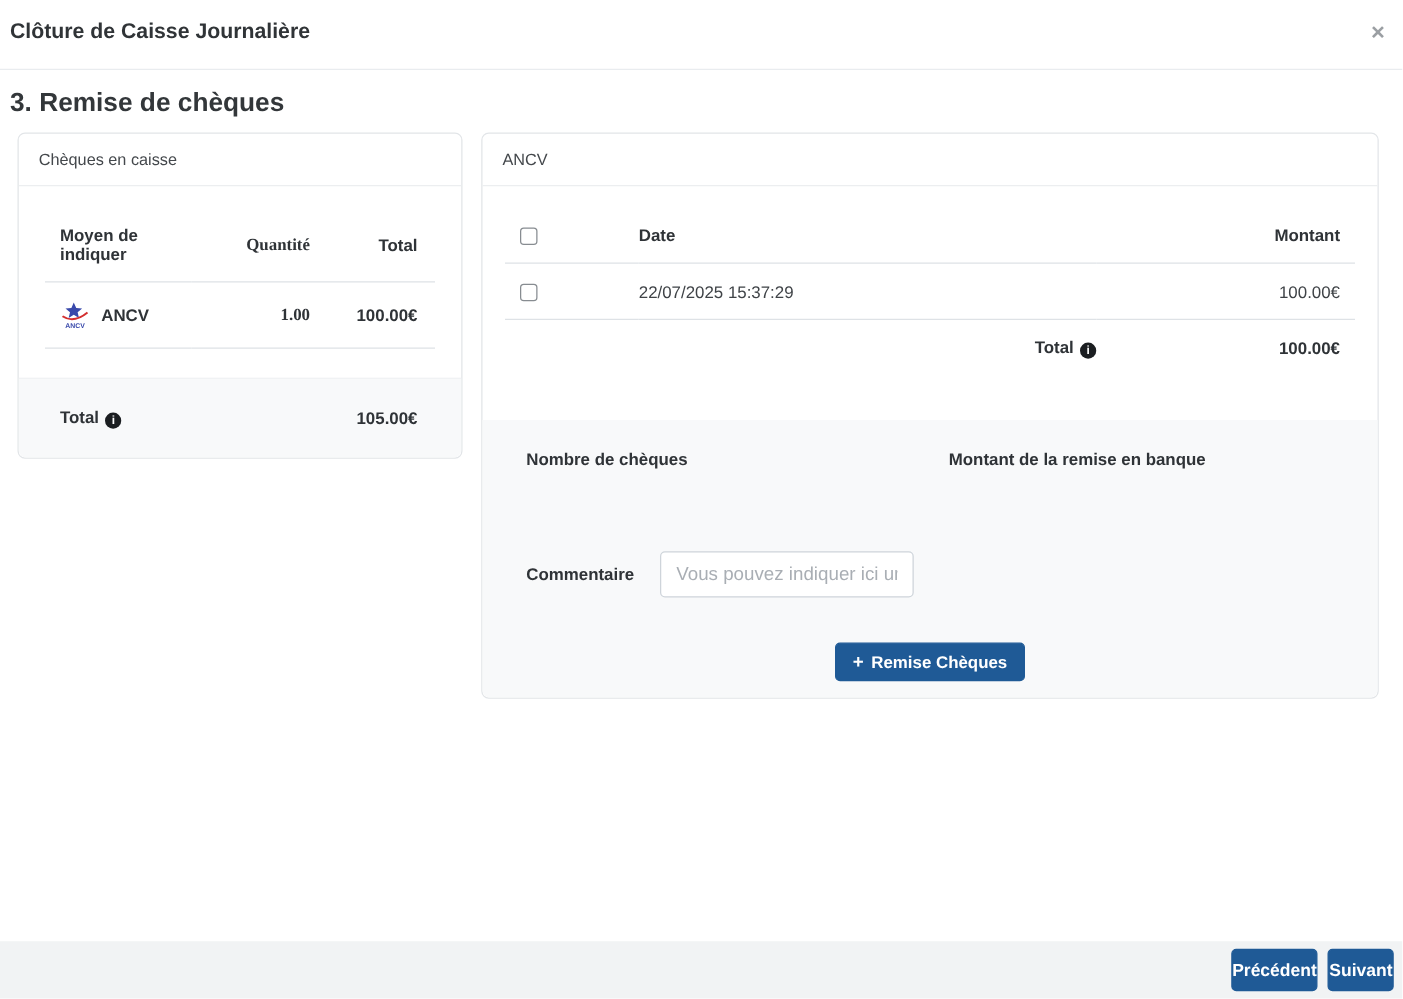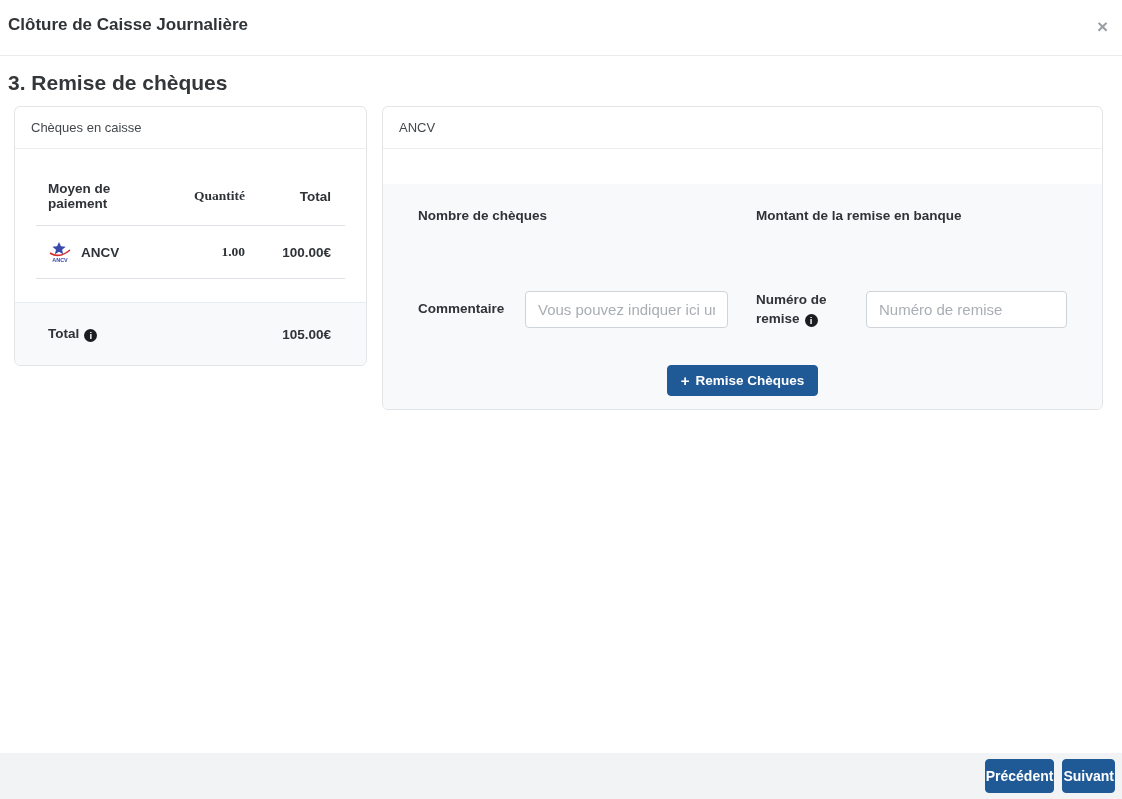--- a/index.html
+++ b/index.html
@@ -125,21 +125,21 @@
 <div class="step-title">3. Remise de chèques</div>
 
 <div class="cards">
 
   <div class="card card-left">
     <div class="card-header">Chèques en caisse</div>
     <div class="ltable-wrap">
       <table class="ltable">
         <thead>
           <tr>
-            <th class="col-method">Moyen de paiement</th>
+            <th class="col-method">Moyen de indiquer</th>
             <th class="col-qty">Quantité</th>
             <th class="col-total">Total</th>
           </tr>
         </thead>
         <tbody>
           <tr class="bold row-divider">
             <td>
               <span class="method-cell">
                 <svg class="pm-icon" viewBox="0 0 24 22">
                   <path d="M11 1 l2 4.3 4.7.4-3.6 3 1.1 4.6-4.2-2.5-4.1 2.5 1.1-4.6-3.6-3 4.7-.4z" fill="#3949ab"></path>
@@ -160,38 +160,54 @@
       <span>
         <span>Total</span><span class="info-icon">i</span>
       </span>
       <span>105.00€</span>
     </div>
   </div>
 
   <div class="card card-right">
     <div class="card-header">ANCV</div>
     <div class="rtable-wrap">
+      <table class="rtable">
+        <thead>
+          <tr>
+            <th class="col-check"><input type="checkbox" style=""></th>
+            <th>Date</th>
+            <th class="col-amount">Montant</th>
+          </tr>
+        </thead>
+        <tbody>
+          <tr class="row-divider">
+            <td class="col-check"><input type="checkbox" style=""></td>
+            <td>22/07/2025 15:37:29</td>
+            <td class="col-amount">100.00€</td>
+          </tr>
+          <tr>
+            <td colspan="2" class="total-cell">
+              <span>Total</span><span class="info-icon">i</span>
+            </td>
+            <td class="col-amount bold">100.00€</td>
+          </tr>
+        </tbody>
+      </table>
       <div class="rtable-spacer"></div>
     </div>
     <div class="card-footer-right">
       <div class="form-grid">
         <div class="form-label">Nombre de chèques</div>
         <div class="form-label">Montant de la remise en banque</div>
       </div>
       <div class="form-grid form-row2">
         <div class="field-pair">
           <span class="form-label field-label-left">Commentaire</span>
           <input class="text-input input-comment" placeholder="Vous pouvez indiquer ici un commentaire" style="">
         </div>
-        <div class="field-pair">
-          <span class="form-label field-label-right">
-            <span>Numéro de remise</span><span class="info-icon">i</span>
-          </span>
-          <input class="text-input input-deposit" placeholder="Numéro de remise" style="">
-        </div>
       </div>
       <div class="form-submit-row">
         <button class="btn-primary">
           <span class="btn-plus">+</span>
           <span>Remise Chèques</span>
         </button>
       </div>
     </div>
   </div>
 

